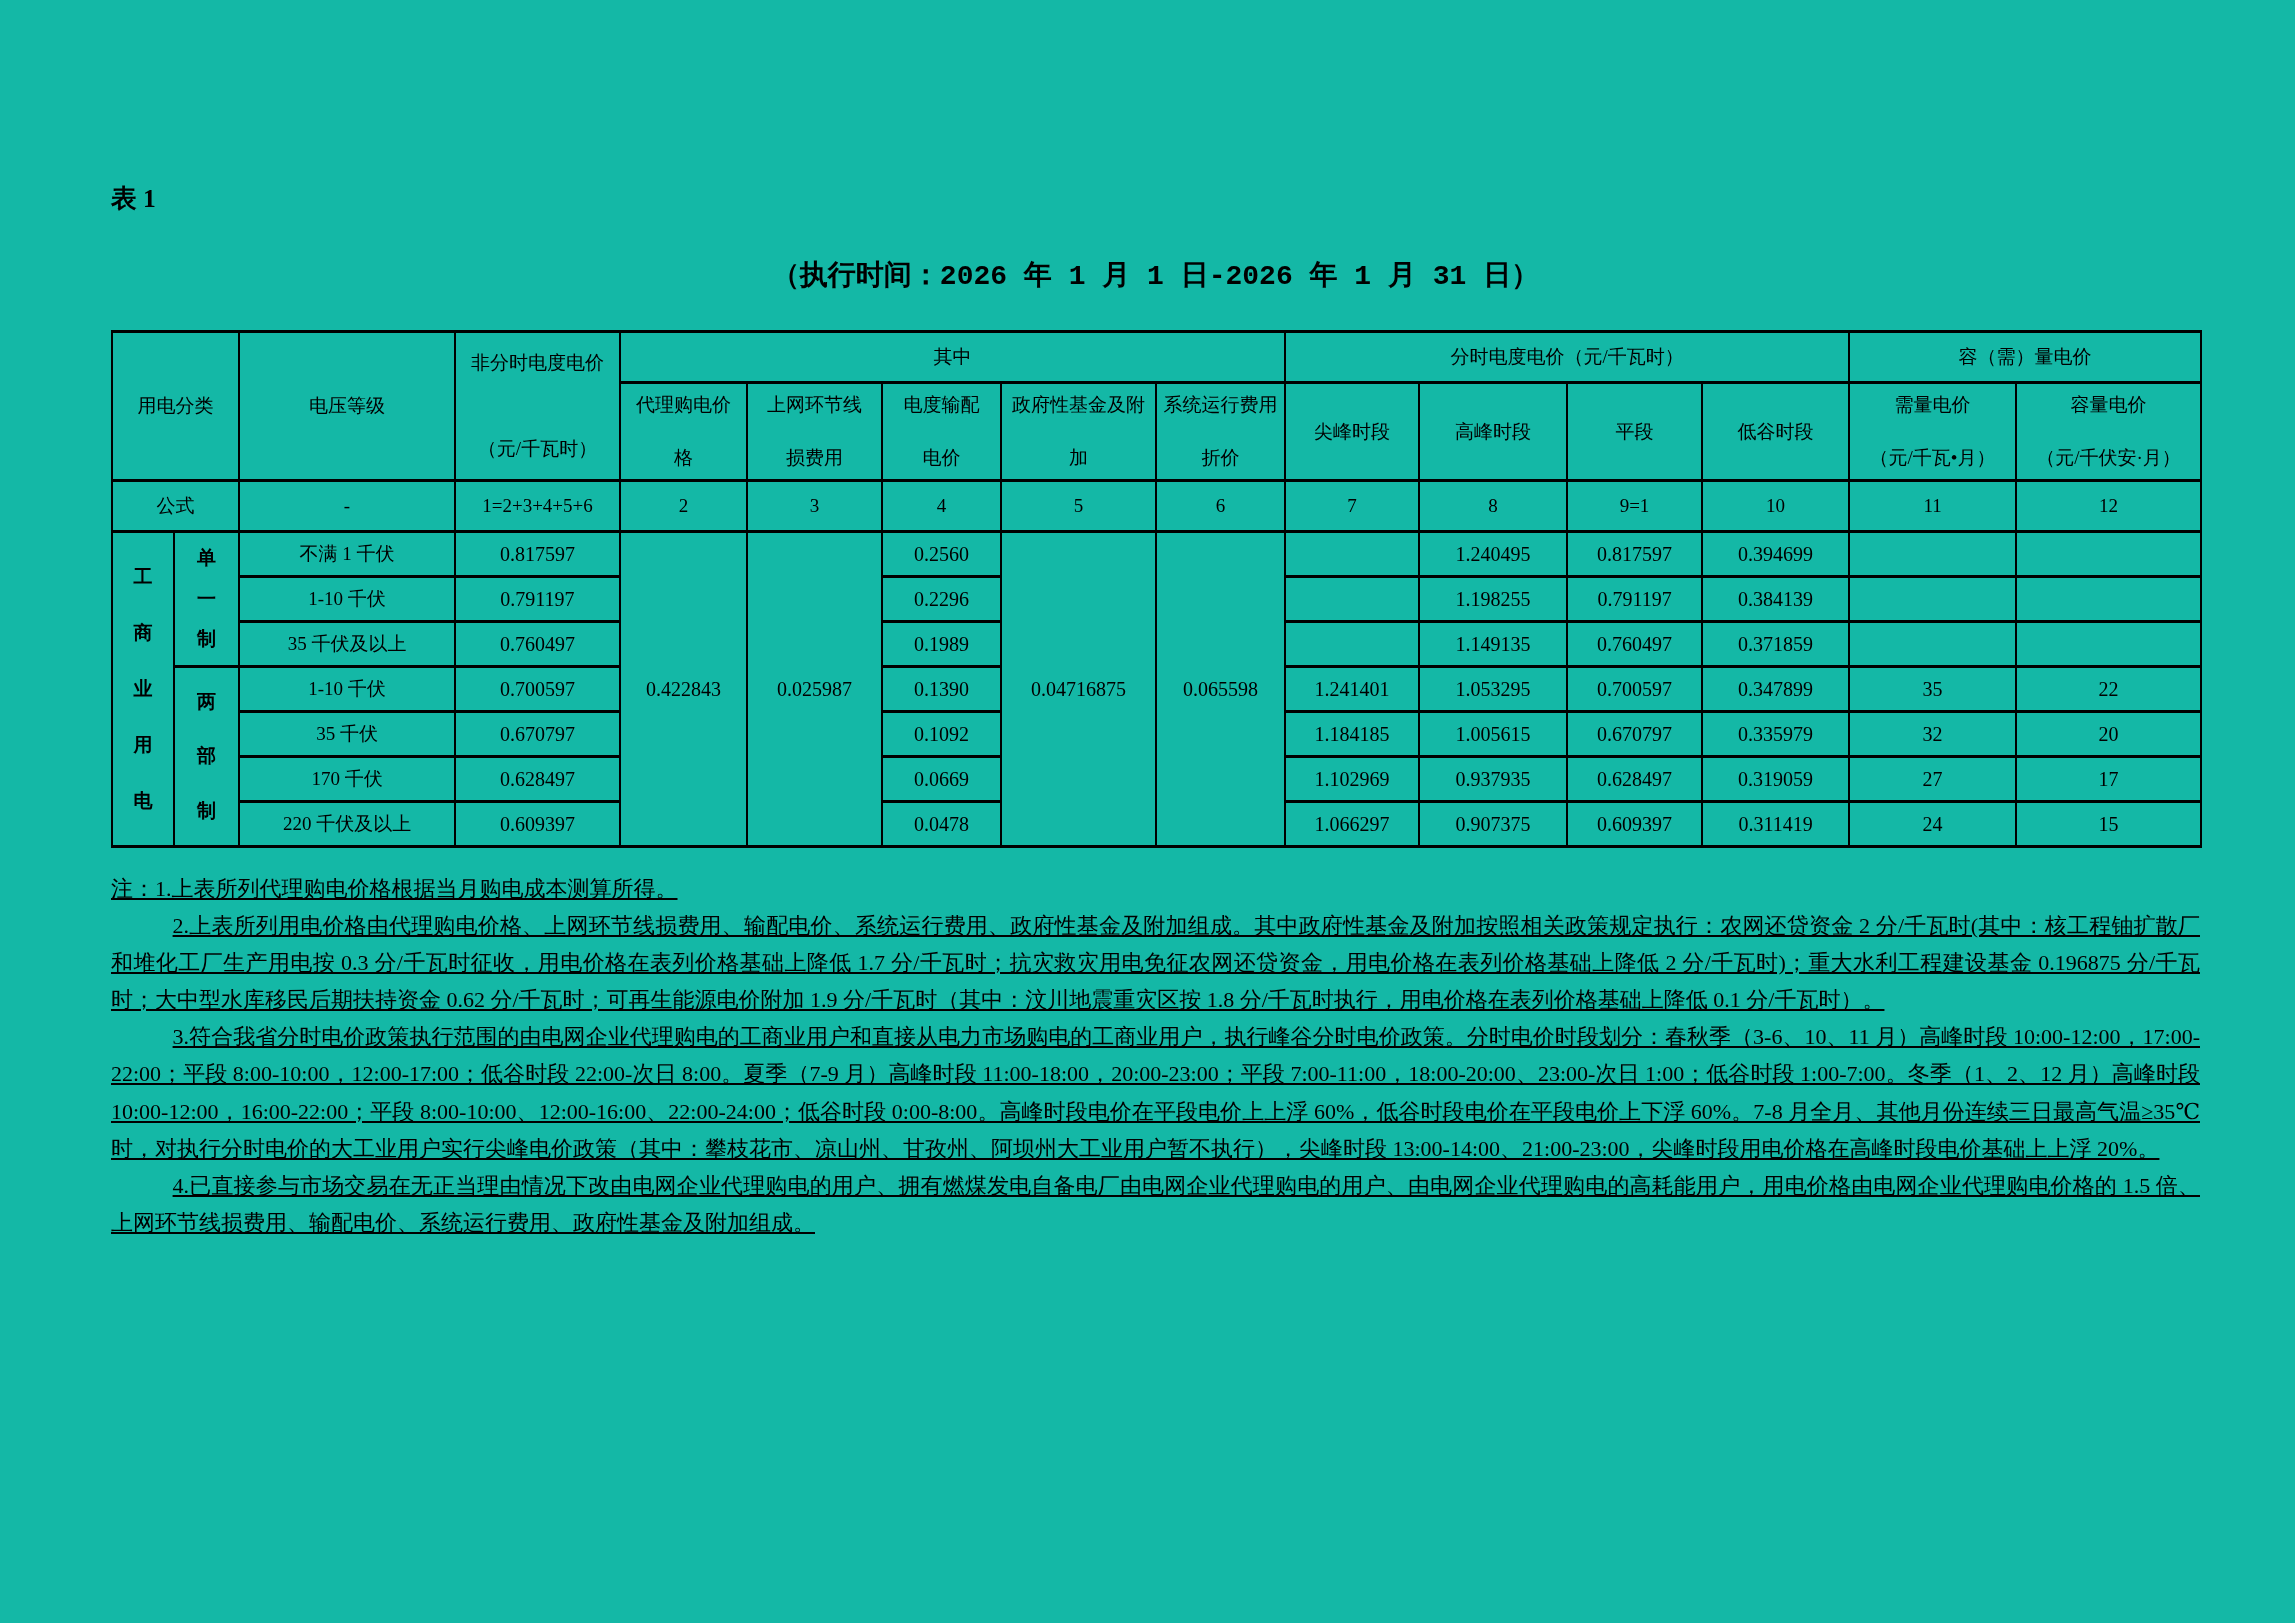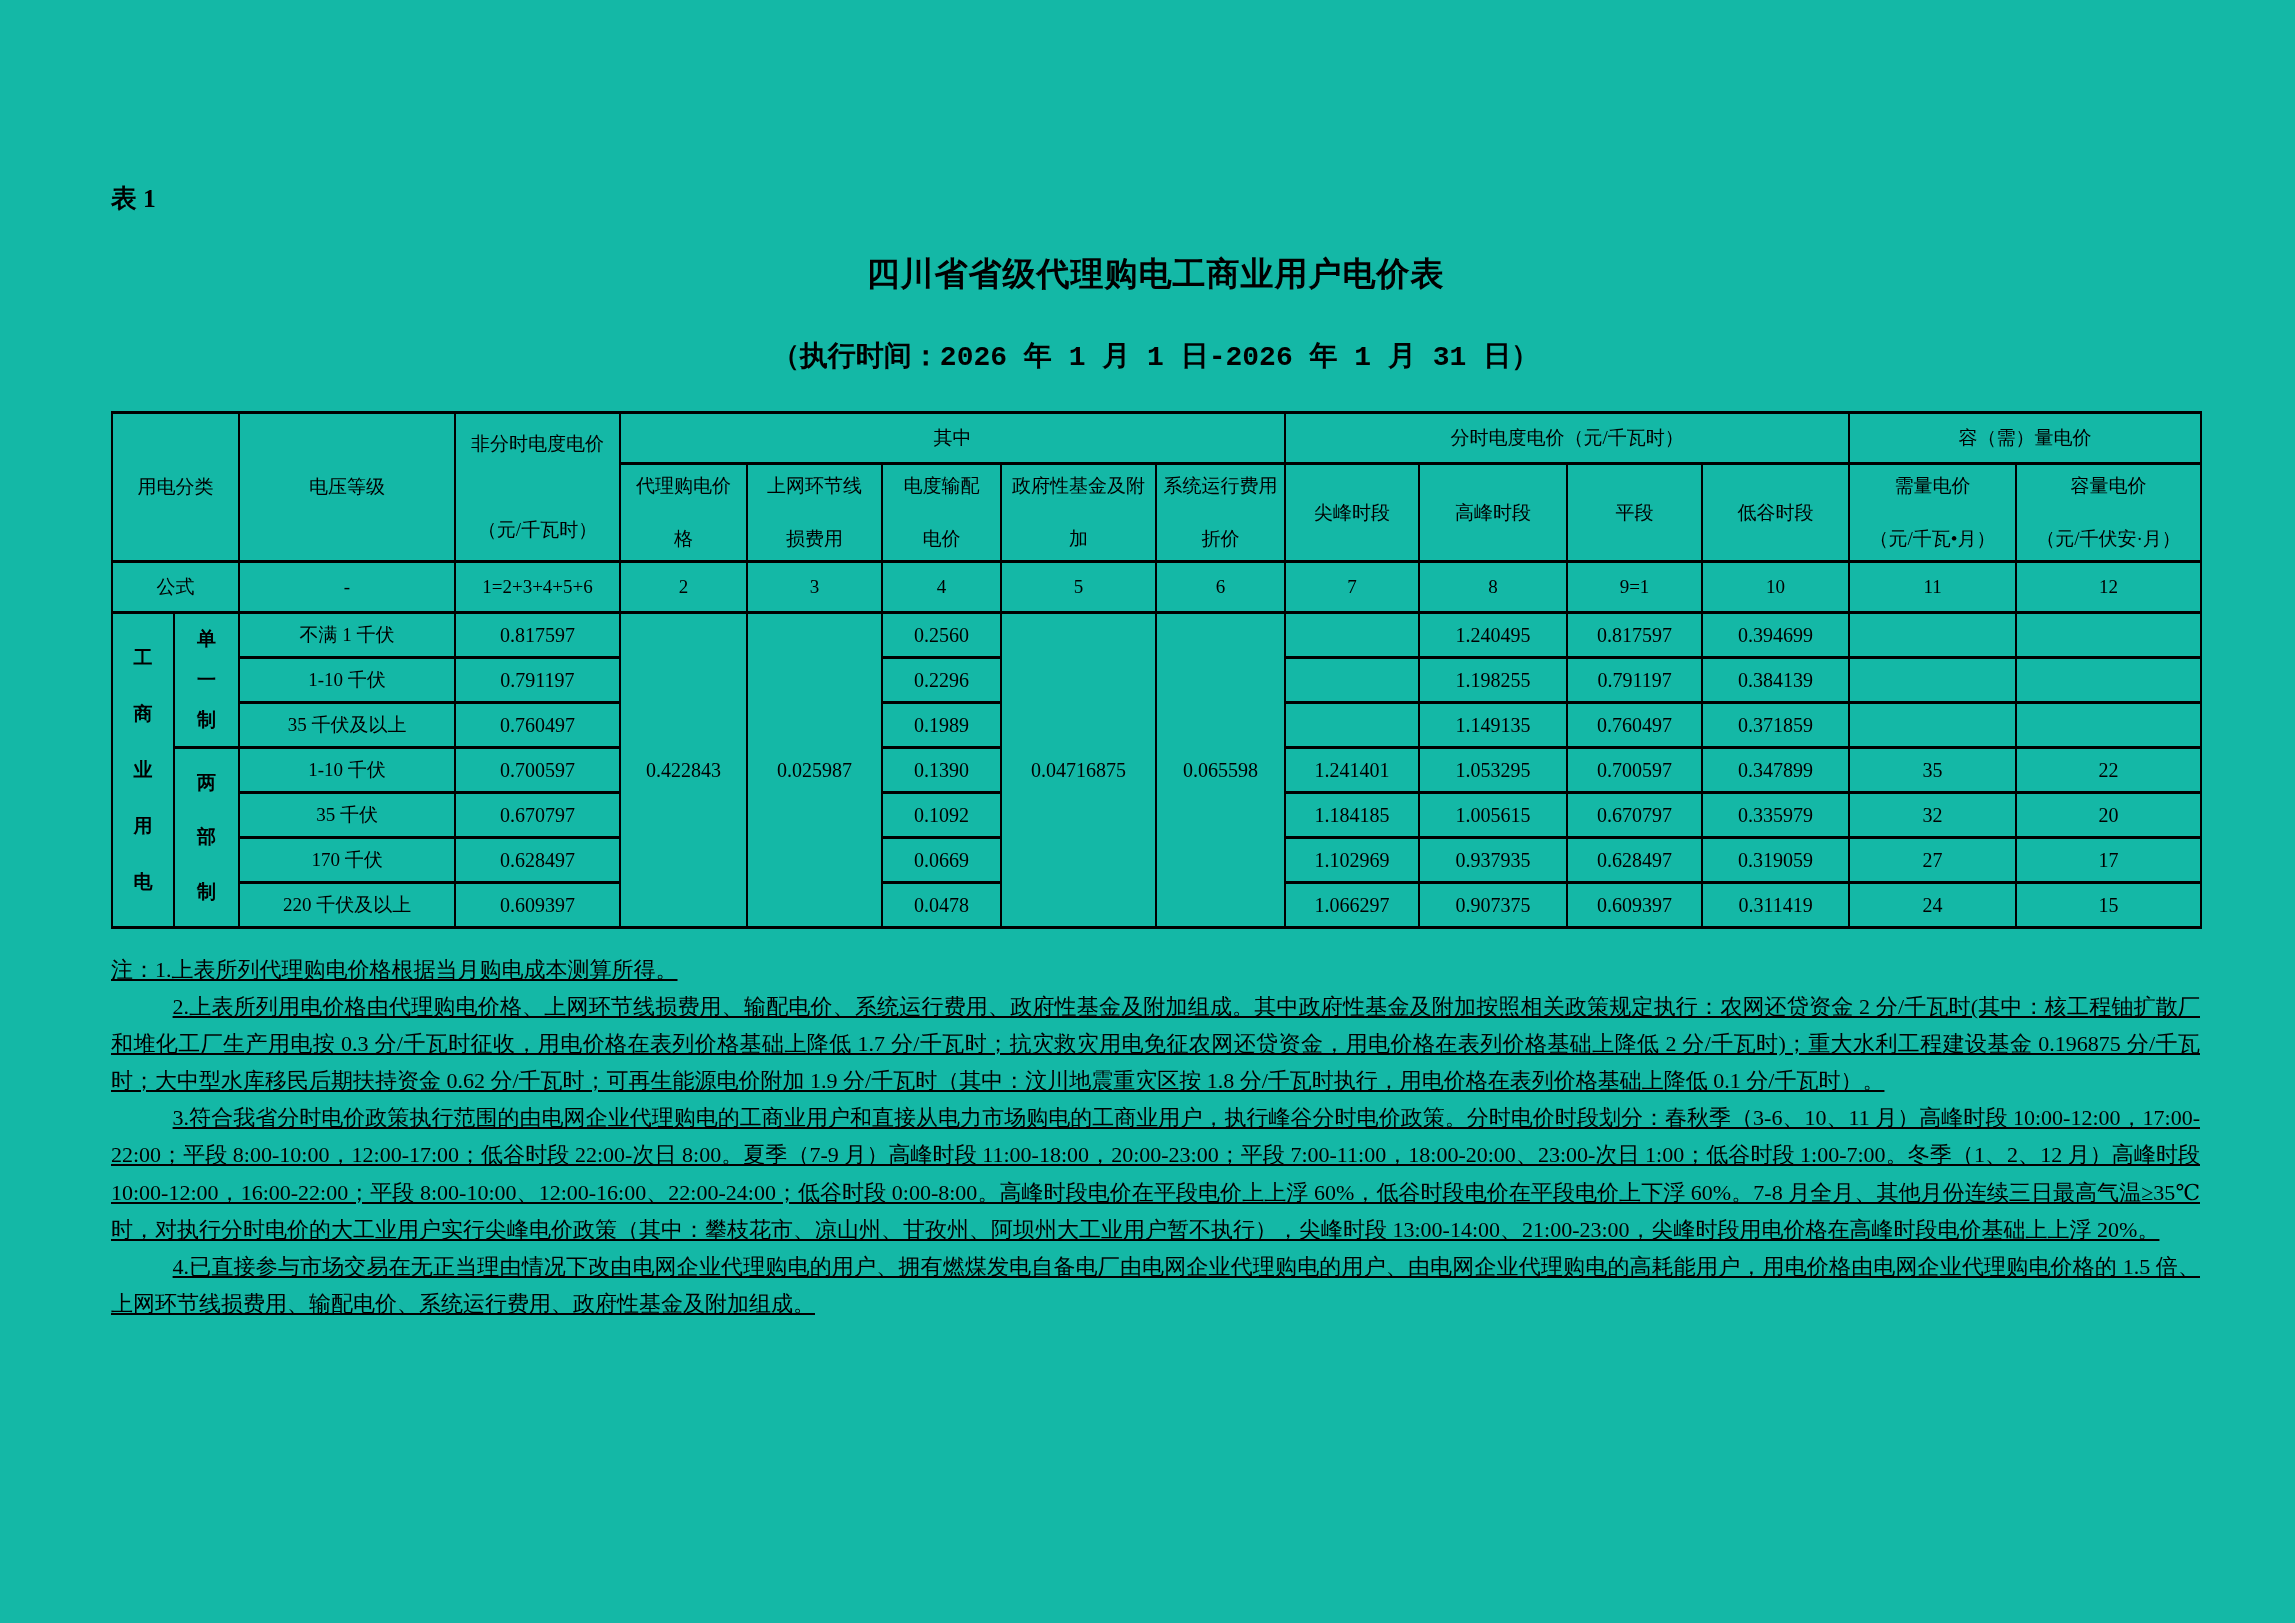--- a/index.html
+++ b/index.html
@@ -78,21 +78,20 @@
   .notes p { margin: 0; text-decoration: underline; }
   .notes p.indent { text-indent: 2.8em; }
 </style>
 </head>
 <body>
 
 <div class="page">
 
   <div class="table-label">表 1</div>
 
-  <div class="doc-title">四川省省级代理购电工商业用户电价表</div>
 
   <div class="doc-subtitle">（执行时间：2026 年 1 月 1 日-2026 年 1 月 31 日）</div>
 
   <table class="price">
     <colgroup>
       <col style="width:62px">
         <col style="width:65px">
         <col style="width:216px">
         <col style="width:165px">
       <col style="width:127px">

